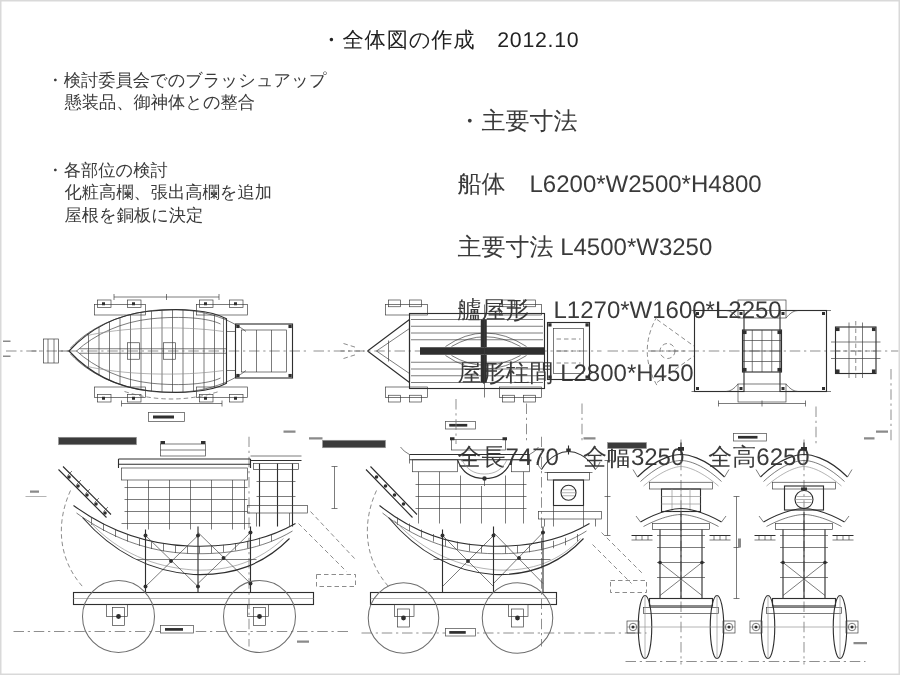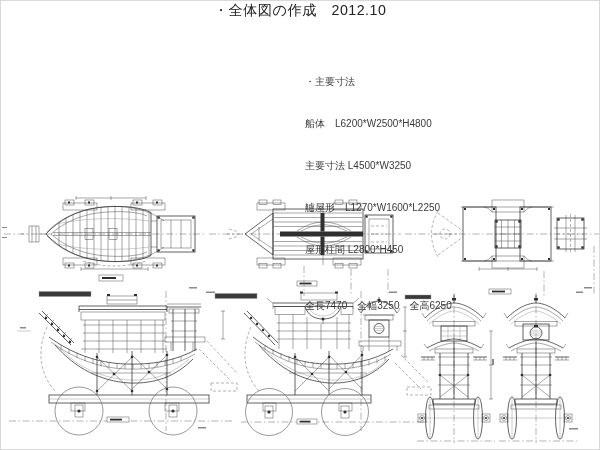--- a/index.html
+++ b/index.html
@@ -2,47 +2,56 @@
 <html><head>
 <meta charset="utf-8">
 <style>
   html,body{margin:0;padding:0;background:#888;}
   .slide{
     position:relative;width:600px;height:450px;background:#ffffff;
     overflow:hidden;border:1px solid #d9d9d9;box-sizing:border-box;
     font-family:"Liberation Sans","DejaVu Sans",sans-serif;color:#333;
   }
   .title{
-    position:absolute;top:0;left:0;width:100%;text-align:center;
+    position:absolute;top:16px;left:0;width:100%;text-align:center;
     font-size:14.2px;color:#222;letter-spacing:.5px;white-space:pre;
   }
   .notes{position:absolute;left:30px;top:46px;font-size:11.5px;line-height:15px;color:#3a3a3a;}
   .notes .sub{padding-left:12px;}
   .notes .gap{height:15px;}
-  .dims{position:absolute;left:304px;top:46px;font-size:10px;line-height:14px;color:#3a3a3a;white-space:pre;}
+  .dims{position:absolute;left:304px;top:46px;font-size:16px;line-height:14px;color:#3a3a3a;white-space:pre;}
   .dims .summary{margin-top:14px;}
   svg{position:absolute;display:block;}
   .ln{stroke:#2f2f2f;stroke-width:.75;fill:none;}
   .lt{stroke:#3c3c3c;stroke-width:.45;fill:none;}
   .fa{stroke:#8f8f8f;stroke-width:.45;fill:none;}
   .wh{stroke:#6f6f6f;stroke-width:.7;fill:none;}
   .dd{stroke:#777;stroke-width:.55;fill:none;stroke-dasharray:7 2.5 1.5 2.5;}
   .ds{stroke:#666;stroke-width:.5;fill:none;stroke-dasharray:3 2;}
   .fl{fill:#2f2f2f;stroke:none;}
   .gy{fill:#8a8a8a;stroke:none;}
   .bar{fill:#3b3b3b;stroke:#999;stroke-width:.4;}
   .lab{fill:#fff;stroke:#555;stroke-width:.5;}
 </style>
 </head>
 <body>
 
 <div class="slide">
 
   <div class="title">・全体図の作成　2012.10</div>
 
+  <div class="notes">
+    <div>・検討委員会でのブラッシュアップ</div>
+    <div class="sub">懸装品、御神体との整合</div>
+    <div class="gap"></div>
+    <div class="gap"></div>
+    <div>・各部位の検討</div>
+    <div class="sub">化粧高欄、張出高欄を追加</div>
+    <div class="sub">屋根を銅板に決定</div>
+  </div>
 
   <div class="dims">
     <div>・主要寸法</div>
     <div>船体　L6200*W2500*H4800</div>
     <div>主要寸法 L4500*W3250</div>
     <div>艫屋形　L1270*W1600*L2250</div>
     <div>屋形柱間 L2800*H450</div>
     <div class="summary">全長7470　全幅3250　全高6250</div>
   </div>
 

